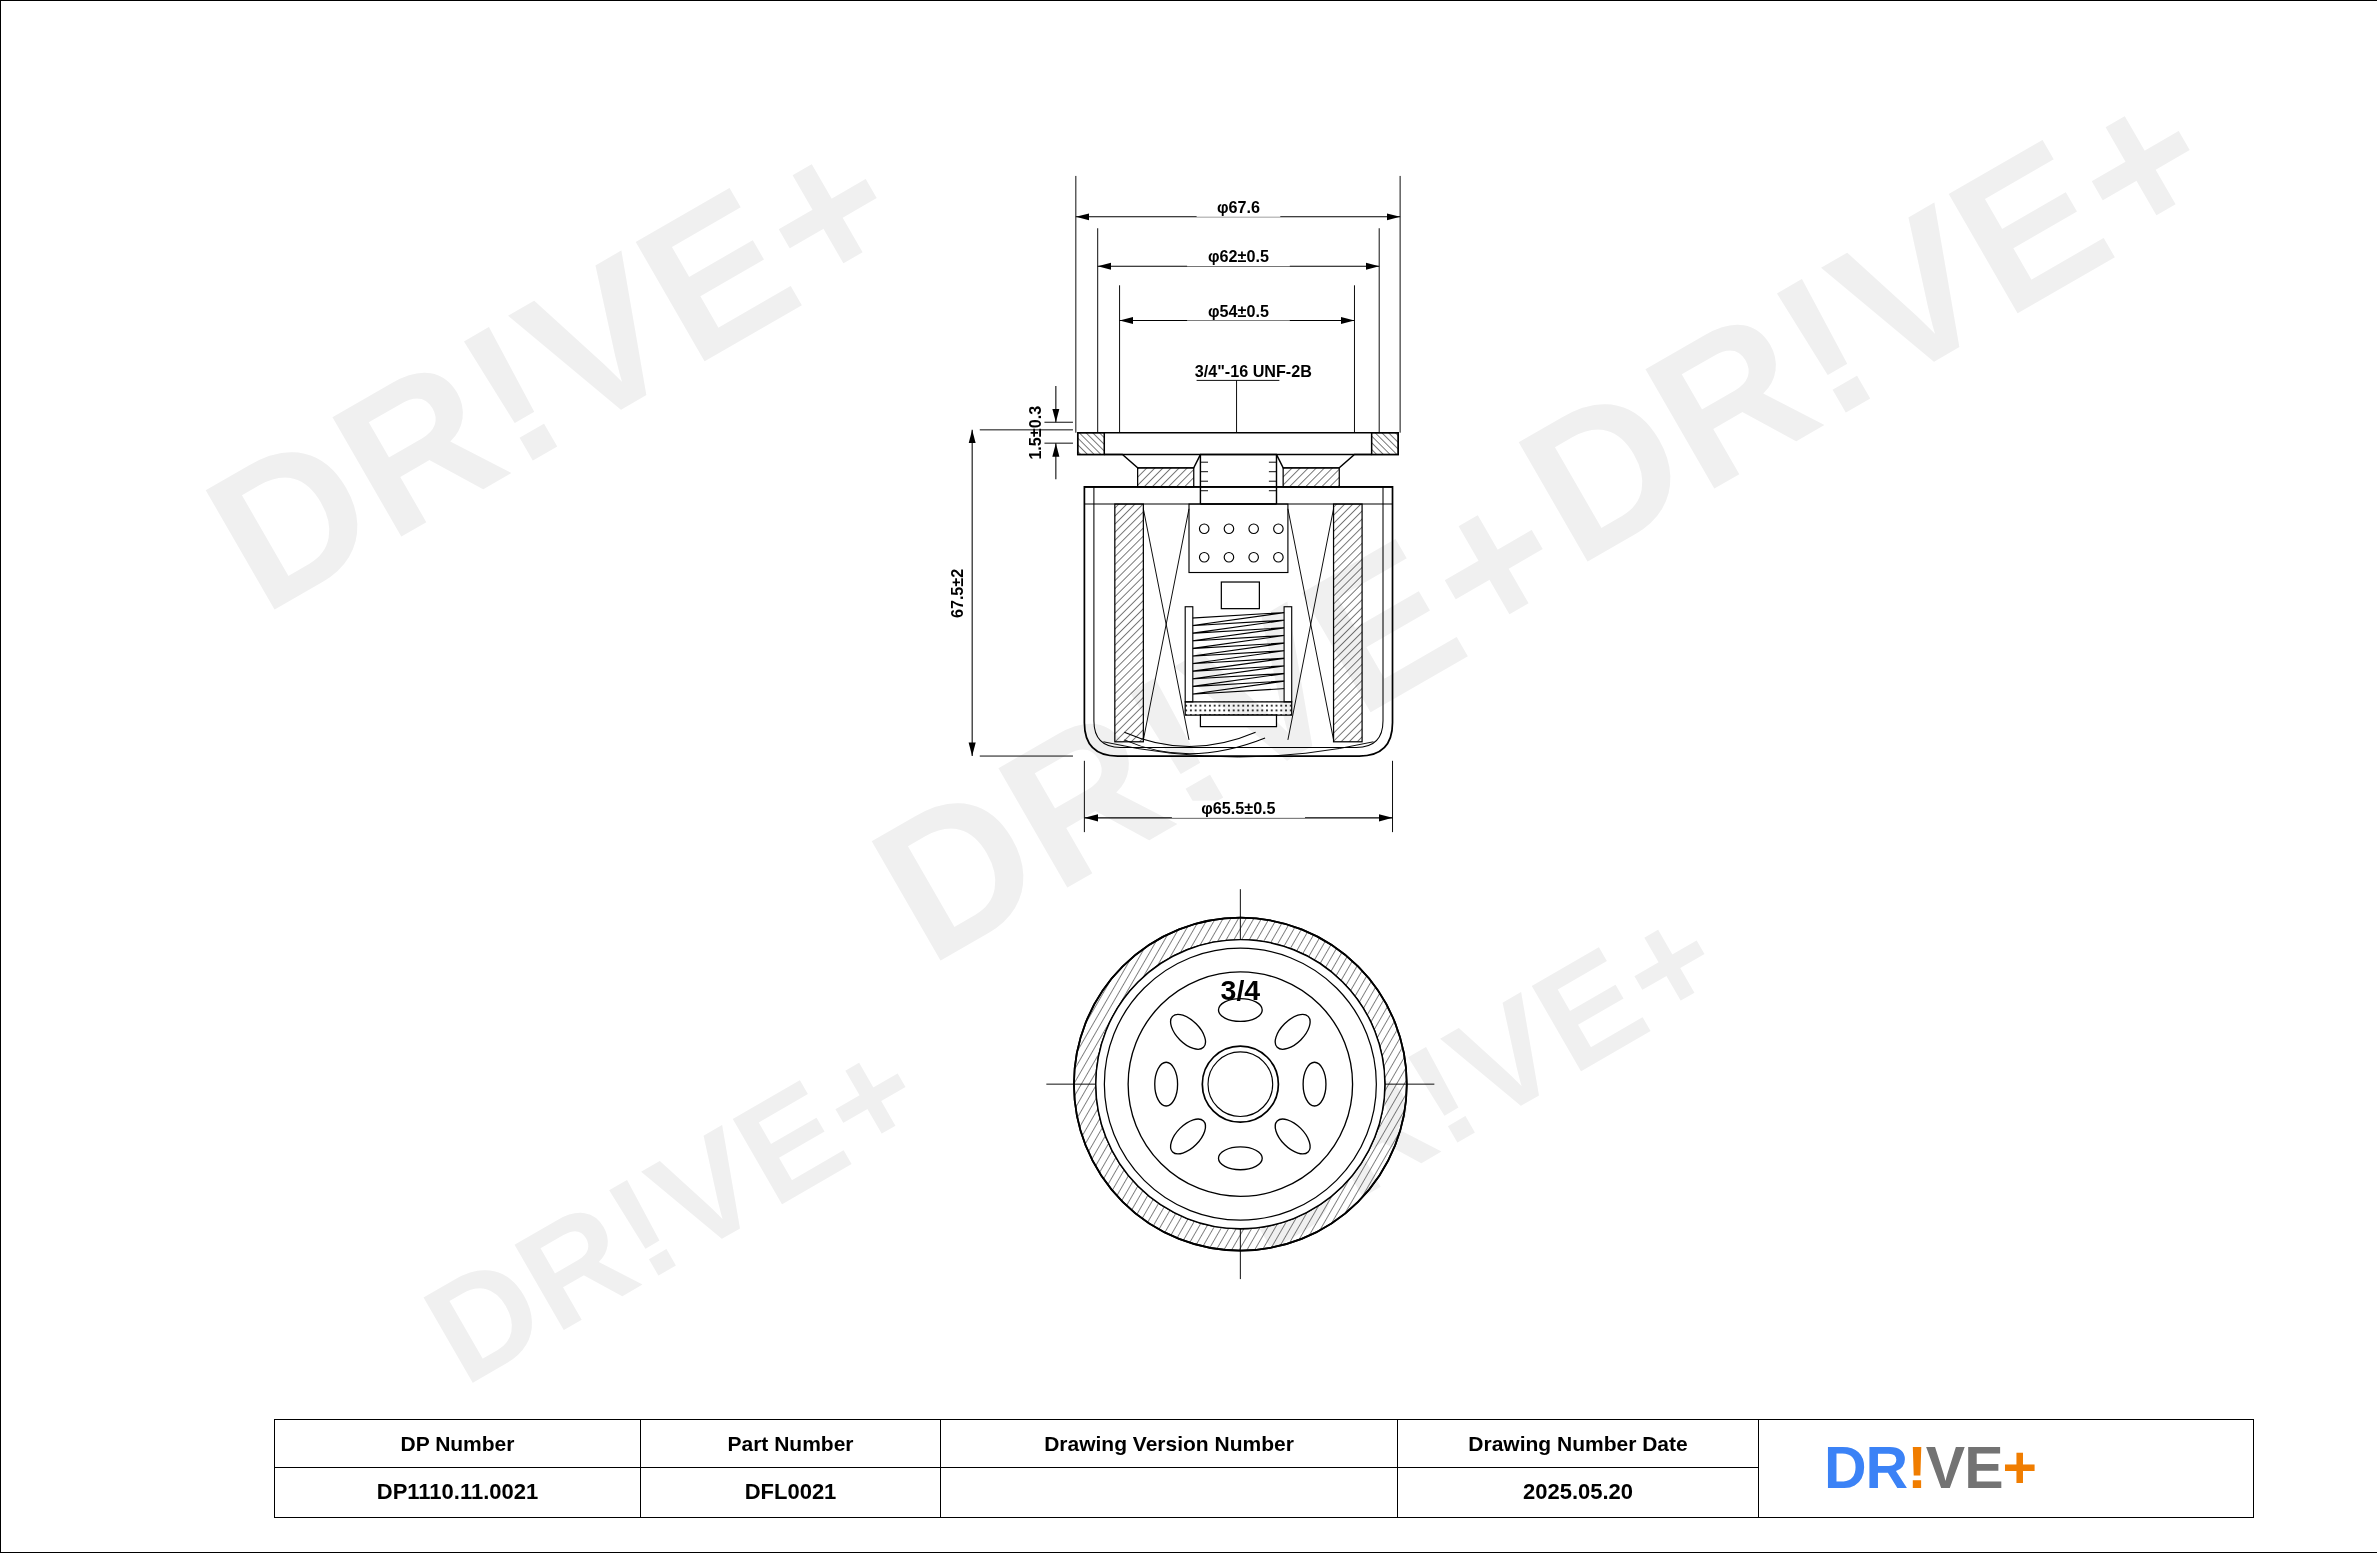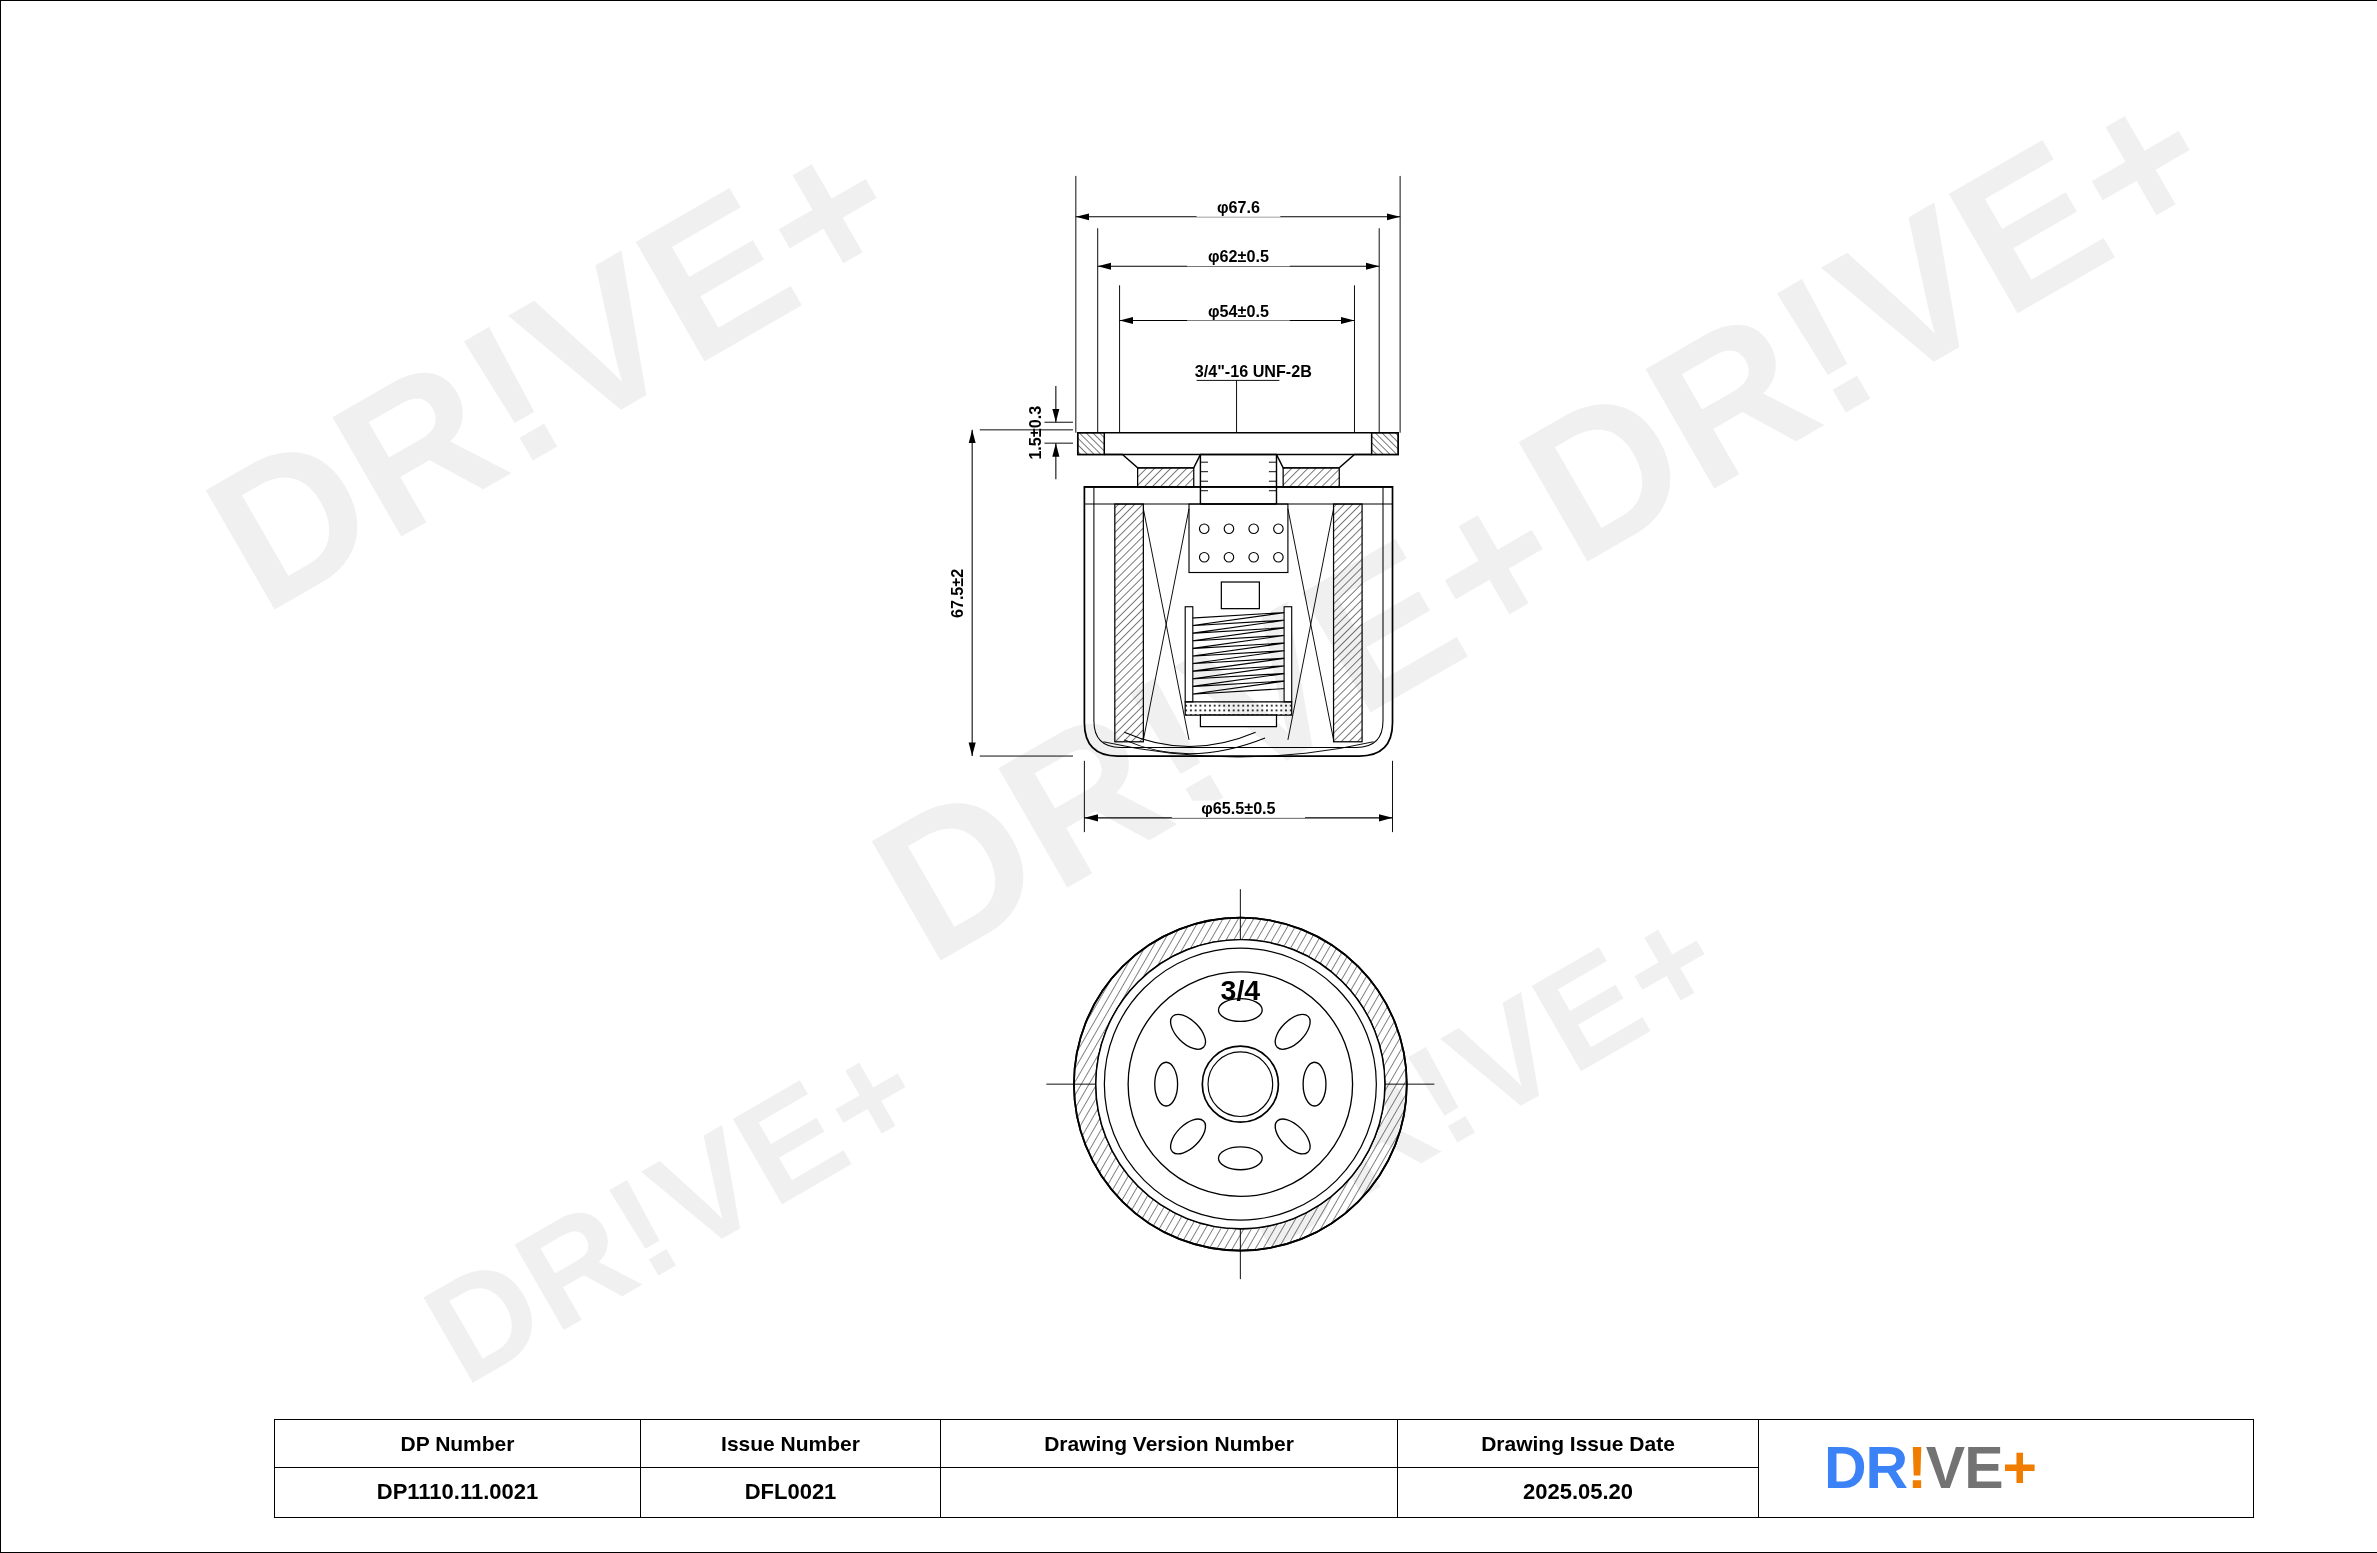--- a/index.html
+++ b/index.html
@@ -300,28 +300,28 @@
   </g>
 </svg>
 </div>
 
 <div id="title-block">
   <div class="tb-col c1">
     <div class="tb-head">DP Number</div>
     <div class="tb-val">DP1110.11.0021</div>
   </div>
   <div class="tb-col c2">
-    <div class="tb-head">Issue Number</div>
+    <div class="tb-head">Part Number</div>
     <div class="tb-val">DFL0021</div>
   </div>
   <div class="tb-col c3">
     <div class="tb-head">Drawing Version Number</div>
   </div>
   <div class="tb-col c4">
-    <div class="tb-head">Drawing Issue Date</div>
+    <div class="tb-head">Drawing Number Date</div>
     <div class="tb-val">2025.05.20</div>
   </div>
   <div class="tb-col c-logo">
     <div class="logo">
       <span class="dr">DR</span>
         <span class="bang">!</span>
         <span class="ve">VE</span>
         <span class="plus">+</span>
     </div>
   </div>

